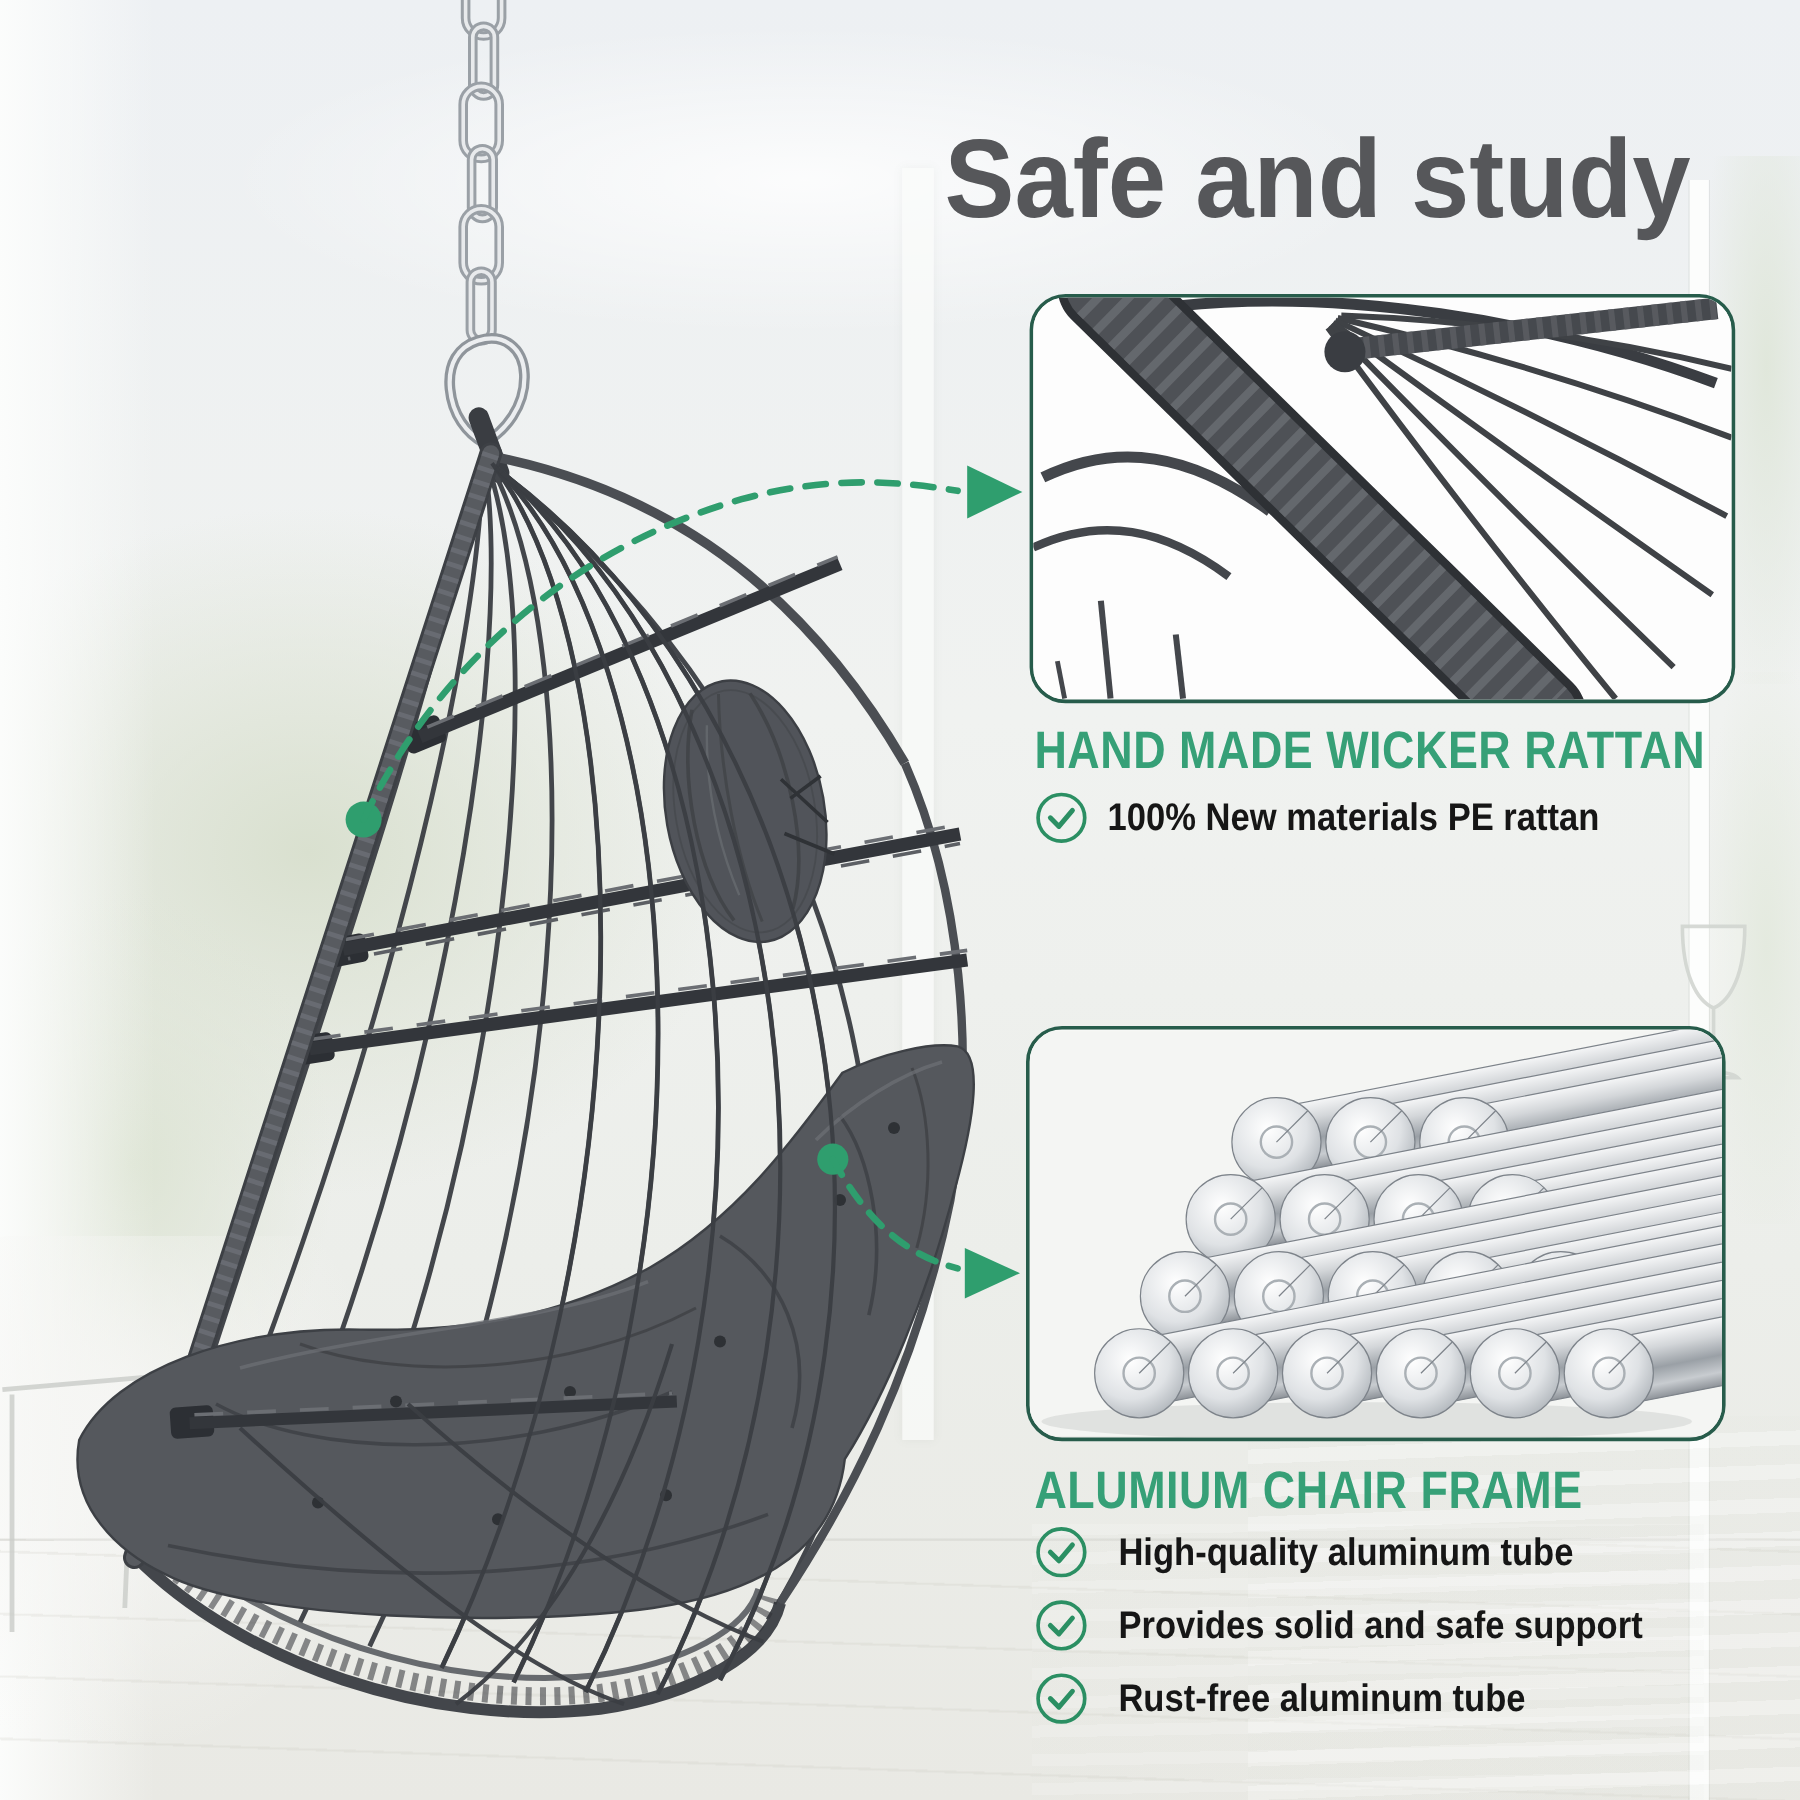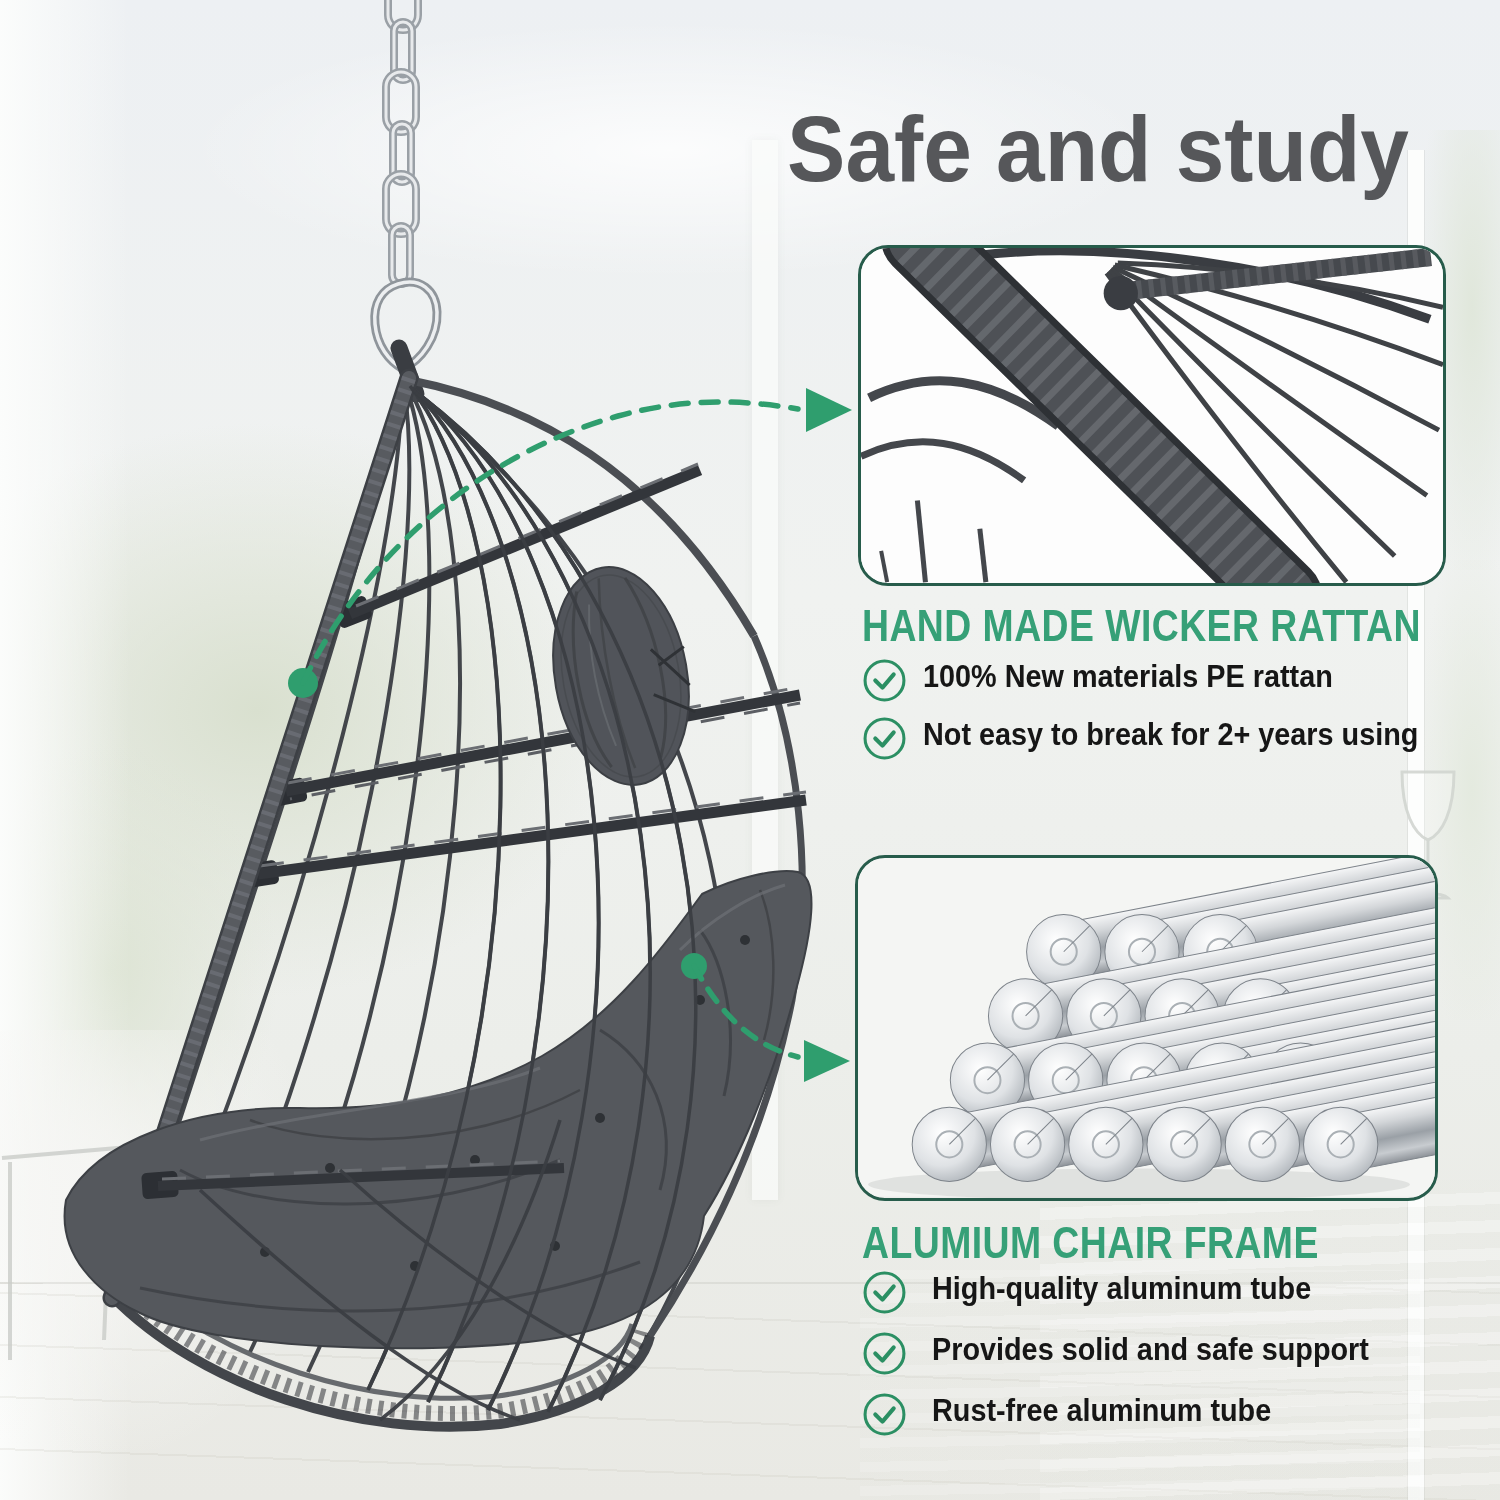--- a/index.html
+++ b/index.html
@@ -42,21 +42,21 @@
   
   #title{left:758px;top:96px;width:680px;text-align:center;color:#56575a;
     font-size:93px;font-weight:700;letter-spacing:0px;transform:scaleX(.94);white-space:nowrap;}
   .sec-heading{left:862px;width:620px;color:#36a077;font-size:44px;font-weight:700;
     letter-spacing:.5px;transform:scaleX(.85);transform-origin:left center;white-space:nowrap;}
   #heading-1{top:601px;}
   #heading-2{top:1218px;}
   .bullets{left:862px;}
   #bullets-1{top:658px;}
   #bullets-2{top:1270px;}
-  .bullet-row{display:flex;align-items:flex-start;gap:16px;height:46px;margin-bottom:12px;}
+  .bullet-row{display:flex;align-items:center;gap:16px;height:46px;margin-bottom:12px;}
   #bullets-2 .bullet-row{margin-bottom:15px;gap:25px;}
   .bullet-text{font-size:32px;font-weight:700;color:#161616;transform:scaleX(.9);
     transform-origin:left center;white-space:nowrap;}
   .check{width:45px;height:45px;flex:0 0 45px;}
 </style>
 </head>
 <body>
 
 <div id="canvas">
 
@@ -386,27 +386,20 @@
   <div class="abs" id="title">Safe and study</div>
 
   <div class="abs sec-heading" id="heading-1">HAND MADE WICKER RATTAN</div>
   <div class="abs bullets" id="bullets-1">
     <div class="bullet-row">
       <svg class="check" viewBox="0 0 44 44">
         <circle cx="22" cy="22" r="19" stroke="#2b8f63" stroke-width="3" fill="none"></circle>
         <path d="M13,22 L20,29 L31,16" stroke="#2b8f63" stroke-width="4" fill="none" stroke-linecap="round" stroke-linejoin="round"></path>
       </svg>
       <span class="bullet-text">100% New materials PE rattan</span>
-    </div>
-    <div class="bullet-row">
-      <svg class="check" viewBox="0 0 44 44">
-        <circle cx="22" cy="22" r="19" stroke="#2b8f63" stroke-width="3" fill="none"></circle>
-        <path d="M13,22 L20,29 L31,16" stroke="#2b8f63" stroke-width="4" fill="none" stroke-linecap="round" stroke-linejoin="round"></path>
-      </svg>
-      <span class="bullet-text">Not easy to break for 2+ years using</span>
     </div>
   </div>
 
   <div class="abs sec-heading" id="heading-2">ALUMIUM CHAIR FRAME</div>
   <div class="abs bullets" id="bullets-2">
     <div class="bullet-row">
       <svg class="check" viewBox="0 0 44 44">
         <circle cx="22" cy="22" r="19" stroke="#2b8f63" stroke-width="3" fill="none"></circle>
         <path d="M13,22 L20,29 L31,16" stroke="#2b8f63" stroke-width="4" fill="none" stroke-linecap="round" stroke-linejoin="round"></path>
       </svg>

